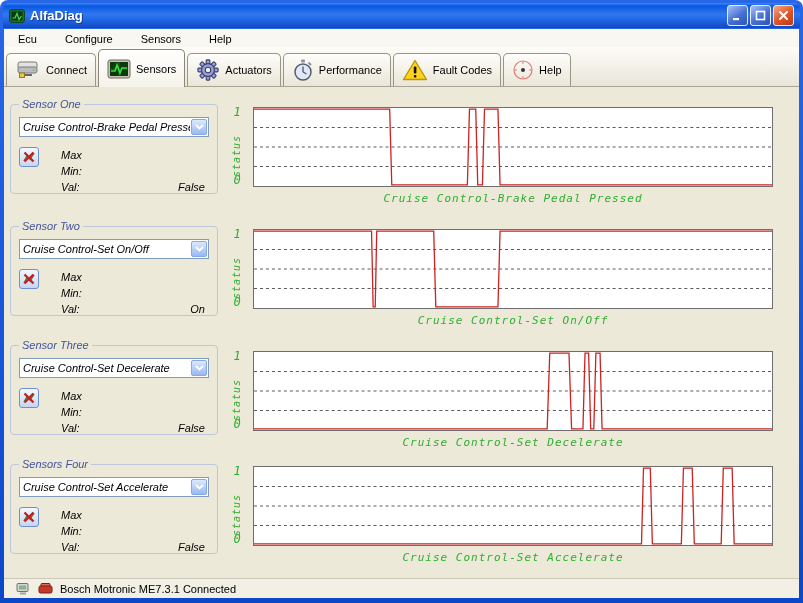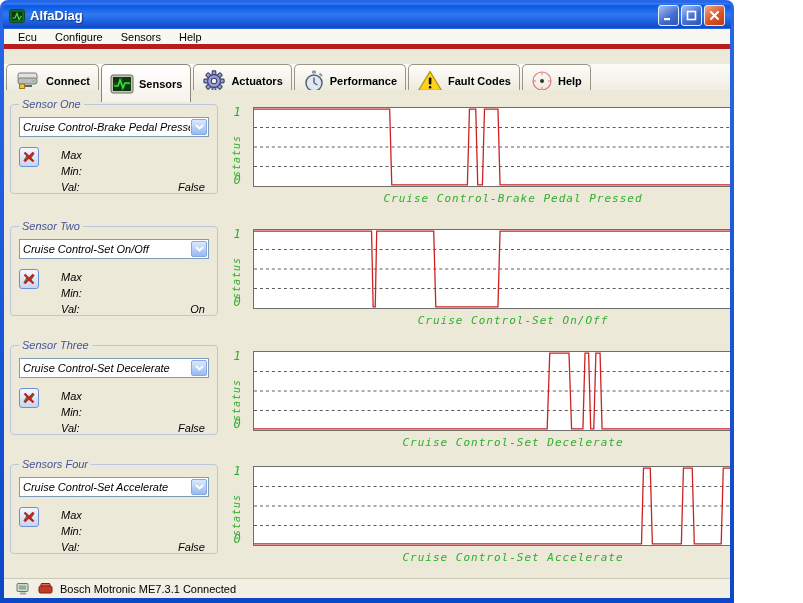--- a/index.html
+++ b/index.html
@@ -1,39 +1,39 @@
 <!DOCTYPE html>
 <html><head>
 <meta charset="utf-8">
 <style>
   html,body{margin:0;padding:0;background:#fff;}
   *{box-sizing:border-box;font-family:"Liberation Sans",sans-serif;}
-  #stage{position:relative;width:734px;height:603px;overflow:hidden;}
+  #stage{position:relative;width:803px;height:603px;overflow:hidden;}
 
   
   .window{position:absolute;inset:0;background:linear-gradient(180deg,#2767e8,#0c47c8);border-radius:8px 8px 0 0;}
   .titlebar{position:absolute;top:3px;left:3px;right:3px;height:25px;border-radius:6px 6px 0 0;
     background:linear-gradient(180deg,#3a8af5 0%,#0a57e4 12%,#2f78ef 45%,#1f64e4 70%,#1048c2 100%);
     display:flex;align-items:center;padding:0 6px;}
   .title-text{color:#fff;font-weight:bold;font-size:13px;margin-left:5px;text-shadow:1px 1px 1px #143a8c;}
   .winbtns{margin-left:auto;display:flex;gap:2px;}
   .winbtn{width:21px;height:21px;border-radius:3px;border:1px solid #e6ecf8;display:flex;align-items:center;justify-content:center;
     background:linear-gradient(145deg,#a7c1f4 0%,#466fd2 55%,#2d55b8 100%);cursor:default;}
   .winbtn.close{background:linear-gradient(145deg,#f2a784 0%,#dd5427 55%,#bf3a10 100%);}
   .winbtn svg{display:block;}
 
   .app-body{position:absolute;top:29px;left:4px;right:4px;bottom:5px;background:#ece9d8;overflow:hidden;}
 
   
-  .menubar{position:absolute;top:0;left:0;right:0;height:20px;background:#f8f7f1;display:flex;align-items:center;padding-left:6px;gap:2px;border-bottom:5px solid #b91c1c;}
+  .menubar{position:absolute;top:0;left:0;right:0;height:20px;background:#f8f7f1;display:flex;align-items:center;padding-left:6px;gap:12px;border-bottom:1px solid #b91c1c;}
   .menu-item{font-size:11px;color:#000;padding:2px 8px;}
 
   
-  .toolbar{position:absolute;top:35px;left:0;right:0;height:40px;background:linear-gradient(180deg,#fdfcf8,#e9e6d8);
-    border-bottom:1px solid #a9a595;display:flex;align-items:flex-start;padding-left:2px;gap:2px;font-weight:bold;}
+  .toolbar{position:absolute;top:18px;left:0;right:0;height:40px;background:linear-gradient(180deg,#fdfcf8,#e9e6d8);
+    border-bottom:1px solid #a9a595;display:flex;align-items:flex-end;padding-left:2px;gap:2px;}
   .tab{height:33px;border:1px solid #9a9682;border-bottom:none;border-radius:5px 5px 0 0;
     background:linear-gradient(180deg,#fefdfa,#e9e6d8);display:flex;align-items:center;justify-content:center;gap:5px;
     font-size:11px;color:#000;padding:0 8px;position:relative;}
   .tab.active{height:38px;background:linear-gradient(180deg,#ffffff,#f5f3ea);z-index:2;margin-bottom:-1px;border-color:#8a8778;}
   .tab .tico{display:flex;align-items:center;}
 
   
   .content{position:absolute;top:61px;left:0;right:0;bottom:20px;background:#ece9d8;font-style:italic;}
 
   

